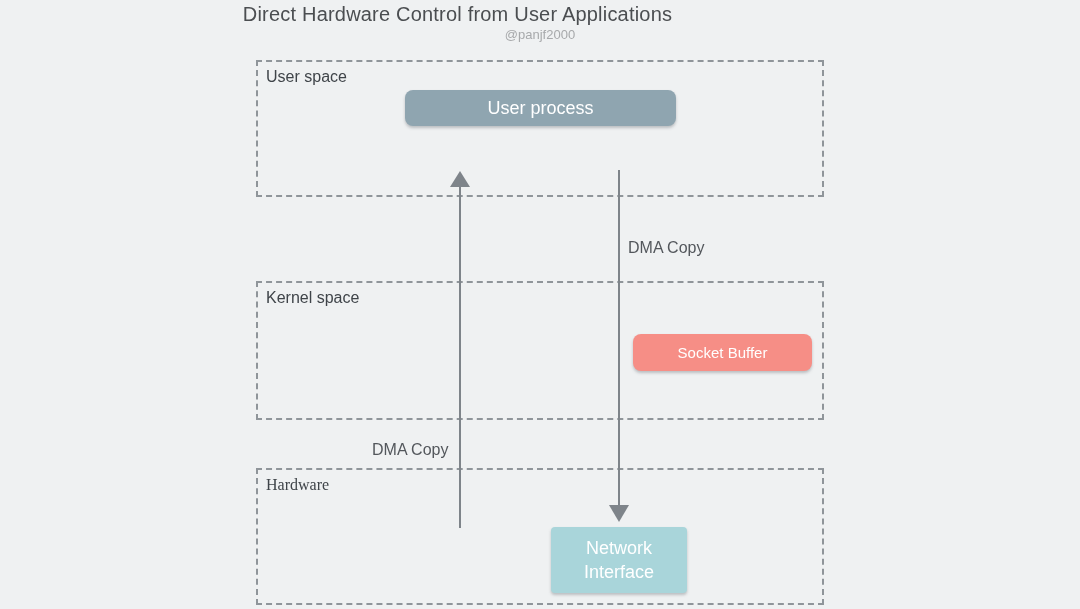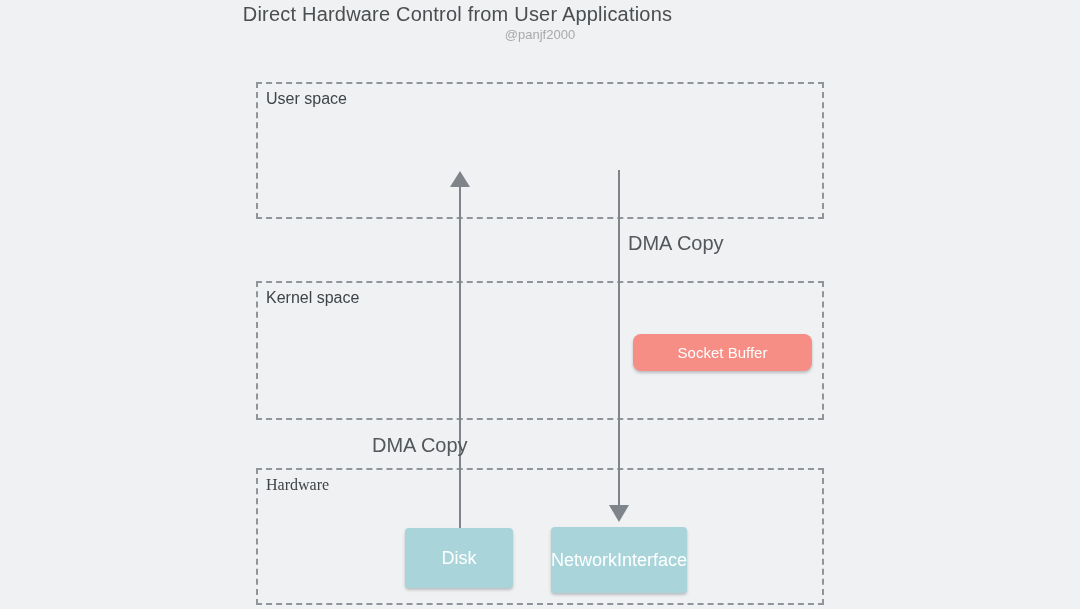--- a/index.html
+++ b/index.html
@@ -34,21 +34,21 @@
     border:2px dashed #8f959a;
     box-sizing:border-box;
     background:transparent;
   }
   .region-label{
     position:absolute;
     left:8px; top:6px;
     font-size:16px;
     color:#3f4449;
   }
-  #region-user-space{ left:256px; top:82px;  width:568px; height:137px;}
+  #region-user-space{ left:256px; top:60px;  width:568px; height:137px;}
   #region-kernel-space{left:256px; top:281px; width:568px; height:139px;}
   #region-hardware{   left:256px; top:468px; width:568px; height:137px;font-family:Liberation Serif, serif;}
   .node{
     position:absolute;
     display:flex;
     align-items:center;
     justify-content:center;
     color:#ffffff;
     text-align:center;
     box-shadow:0 2px 3px rgba(90,95,100,0.35);
@@ -71,21 +71,21 @@
     left:633px; top:334px; width:179px; height:37px;
     background:#f68e86; border-radius:8px; font-size:15px;
   }
   #node-disk{
     left:405px; top:528px; width:108px; height:60px;
     background:#a9d5da; border-radius:4px; font-size:18px;
   }
   #node-network-interface{
     left:551px; top:527px; width:136px; height:66px;
     background:#a9d5da; border-radius:4px; font-size:18px;
-    line-height:1.35; flex-direction:row;
+    line-height:1.35; flex-direction:column;
   }
   .vline{
     position:absolute;
     width:2px;
     background:#7e848a;
     z-index:3;
   }
   #line-up{  left:459px; top:186px; height:342px; }
   #line-down{left:618px; top:170px; height:335px; }
   .arrowhead{
@@ -100,23 +100,24 @@
     border-bottom:16px solid #7e848a;
   }
   #arrowhead-down{
     left:609px; top:505px;
     border-left:10px solid transparent;
     border-right:10px solid transparent;
     border-top:17px solid #7e848a;
   }
   .dma-label{
     position:absolute;
-    font-size:20px;
+    font-size:16px;
     color:#53575c;
     z-index:5;
+    margin-top:7px;
   }
   #dma-label-right{ left:628px; top:232px; }
   #dma-label-left{  left:372px; top:434px; }
   .watermark{
     position:absolute;
     right:8px; bottom:6px;
     font-size:16px;
     color:#c6c8ca;
     z-index:6;
   }
@@ -140,21 +141,21 @@
   </div>
 
   <div class="vline" id="line-up"></div>
   <div class="arrowhead" id="arrowhead-up"></div>
   <div class="vline" id="line-down"></div>
   <div class="arrowhead" id="arrowhead-down"></div>
 
   <div class="dma-label" id="dma-label-right">DMA Copy</div>
   <div class="dma-label" id="dma-label-left">DMA Copy</div>
 
+  <div class="node" id="node-user-process">User process</div>
   <div class="node" id="node-socket-buffer">Socket Buffer</div>
-  <div class="node" id="node-disk">Disk</div>
   <div class="node" id="node-network-interface">
     <span>Network</span>
     <span>Interface</span>
   </div>
 
 
 </div>
 
 </body></html>

